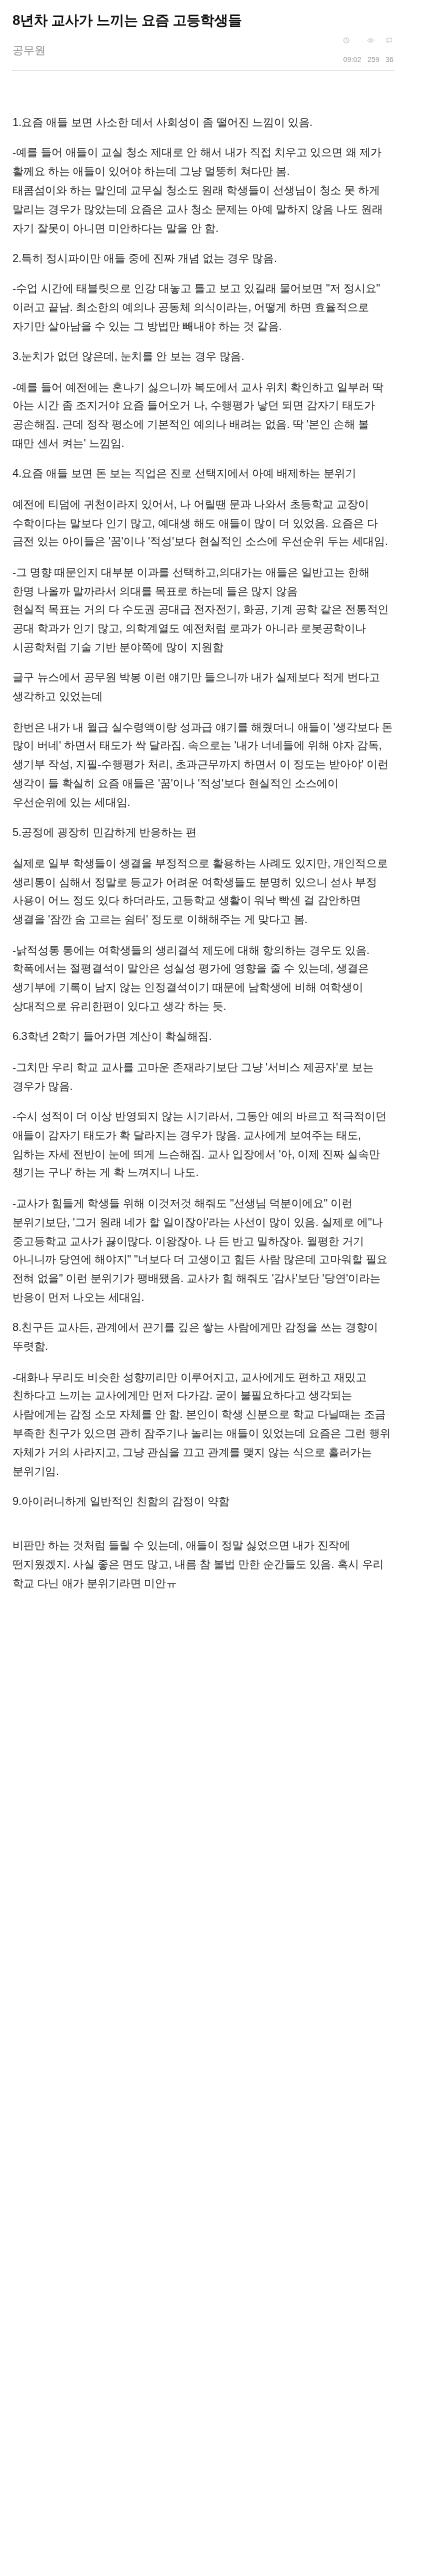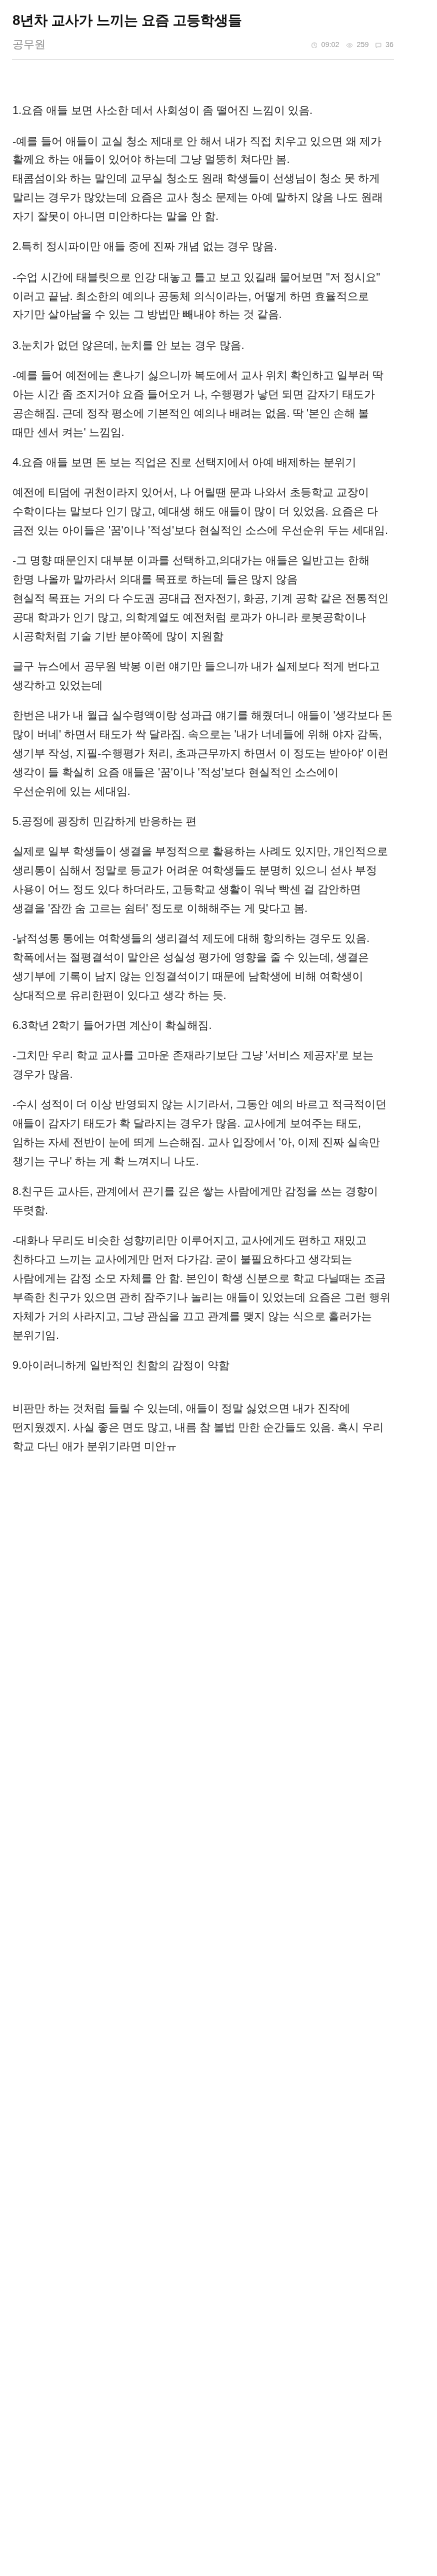--- a/index.html
+++ b/index.html
@@ -40,24 +40,25 @@
     color: #8a8a8a;
     padding-bottom: 6.2px;
   }
   .meta-author {
     color: #8a8a8a;
     font-size: 11px;
   }
   .meta-spacer { flex: 1 1 auto; }
   .meta-item {
     display: inline-flex;
-    align-items: center;
-    gap: 4px;
+    align-items: flex-start;
+    gap: 11px;
     color: #9a9a9a;
     font-size: 7.2px;
+    flex-direction: column;
   }
   .meta-item svg { display: block; }
   .divider {
     height: 0.5px;
     background: #e4e4e4;
     margin: 0 12.4px;
   }
 
   
   .post-body {
@@ -132,20 +133,21 @@
 현실적 목표는 거의 다 수도권 공대급 전자전기, 화공, 기계 공학 같은 전통적인 공대 학과가 인기 많고, 의학계열도 예전처럼 로과가 아니라 로봇공학이나 시공학처럼 기술 기반 분야쪽에 많이 지원함</p>
     <p class="para">글구 뉴스에서 공무원 박봉 이런 얘기만 들으니까 내가 실제보다 적게 번다고 생각하고 있었는데</p>
     <p class="para">한번은 내가 내 월급 실수령액이랑 성과급 얘기를 해줬더니 애들이 '생각보다 돈 많이 버네' 하면서 태도가 싹 달라짐. 속으로는 '내가 너네들에 위해 야자 감독, 생기부 작성, 지필-수행평가 처리, 초과근무까지 하면서 이 정도는 받아야' 이런 생각이 들 확실히 요즘 애들은 '꿈'이나 '적성'보다 현실적인 소스에이 우선순위에 있는 세대임.</p>
     <p class="para heading">5.공정에 굉장히 민감하게 반응하는 편</p>
     <p class="para">실제로 일부 학생들이 생결을 부정적으로 활용하는 사례도 있지만, 개인적으로 생리통이 심해서 정말로 등교가 어려운 여학생들도 분명히 있으니 섣사 부정 사용이 어느 정도 있다 하더라도, 고등학교 생활이 워낙 빡센 걸 감안하면 생결을 '잠깐 숨 고르는 쉼터' 정도로 이해해주는 게 맞다고 봄.</p>
     <p class="para">-낡적성통 통에는 여학생들의 생리결석 제도에 대해 항의하는 경우도 있음.
 학폭에서는 절평결석이 말안은 성실성 평가에 영향을 줄 수 있는데, 생결은 생기부에 기록이 남지 않는 인정결석이기 때문에 남학생에 비해 여학생이 상대적으로 유리한편이 있다고 생각 하는 듯.</p>
     <p class="para heading">6.3학년 2학기 들어가면 계산이 확실해짐.</p>
     <p class="para">-그치만 우리 학교 교사를 고마운 존재라기보단 그냥 '서비스 제공자'로 보는 경우가 많음.</p>
     <p class="para">-수시 성적이 더 이상 반영되지 않는 시기라서, 그동안 예의 바르고 적극적이던 애들이 감자기 태도가 확 달라지는 경우가 많음. 교사에게 보여주는 태도, 임하는 자세 전반이 눈에 띄게 느슨해짐. 교사 입장에서 '아, 이제 진짜 실속만 챙기는 구나' 하는 게 확 느껴지니 나도.</p>
+    <p class="para">-교사가 힘들게 학생들 위해 이것저것 해줘도 "선생님 덕분이에요" 이런 분위기보단, '그거 원래 네가 할 일이잖아'라는 사선이 많이 있음. 실제로 에"나 중고등학교 교사가 끓이많다. 이왕잖아. 나 든 반고 밀하잖아. 월평한 거기 아니니까 당연에 해야지" "너보다 더 고생이고 힘든 사람 많은데 고마워할 필요 전혀 없을" 이런 분위기가 팽배됐음. 교사가 힘 해줘도 '감사'보단 '당연'이라는 반응이 먼저 나오는 세대임.</p>
     <p class="para heading">8.친구든 교사든, 관계에서 끈기를 깊은 쌓는 사람에게만 감정을 쓰는 경향이 뚜렷함.</p>
     <p class="para">-대화나 무리도 비슷한 성향끼리만 이루어지고, 교사에게도 편하고 재밌고 친하다고 느끼는 교사에게만 먼저 다가감. 굳이 불필요하다고 생각되는 사람에게는 감정 소모 자체를 안 함. 본인이 학생 신분으로 학교 다닐때는 조금 부족한 친구가 있으면 관히 잠주기나 놀리는 애들이 있었는데 요즘은 그런 행위 자체가 거의 사라지고, 그냥 관심을 끄고 관계를 맺지 않는 식으로 흘러가는 분위기임.</p>
     <p class="para heading">9.아이러니하게 일반적인 친함의 감정이 약함</p>
     <div class="spacer-lg"></div>
     <p class="para">비판만 하는 것처럼 들릴 수 있는데, 애들이 정말 싫었으면 내가 진작에 떤지웠겠지. 사실 좋은 면도 많고, 내름 참 볼법 만한 순간들도 있음. 혹시 우리 학교 다닌 애가 분위기라면 미안ㅠ</p>
   </div>
 
 </div>
 
 

